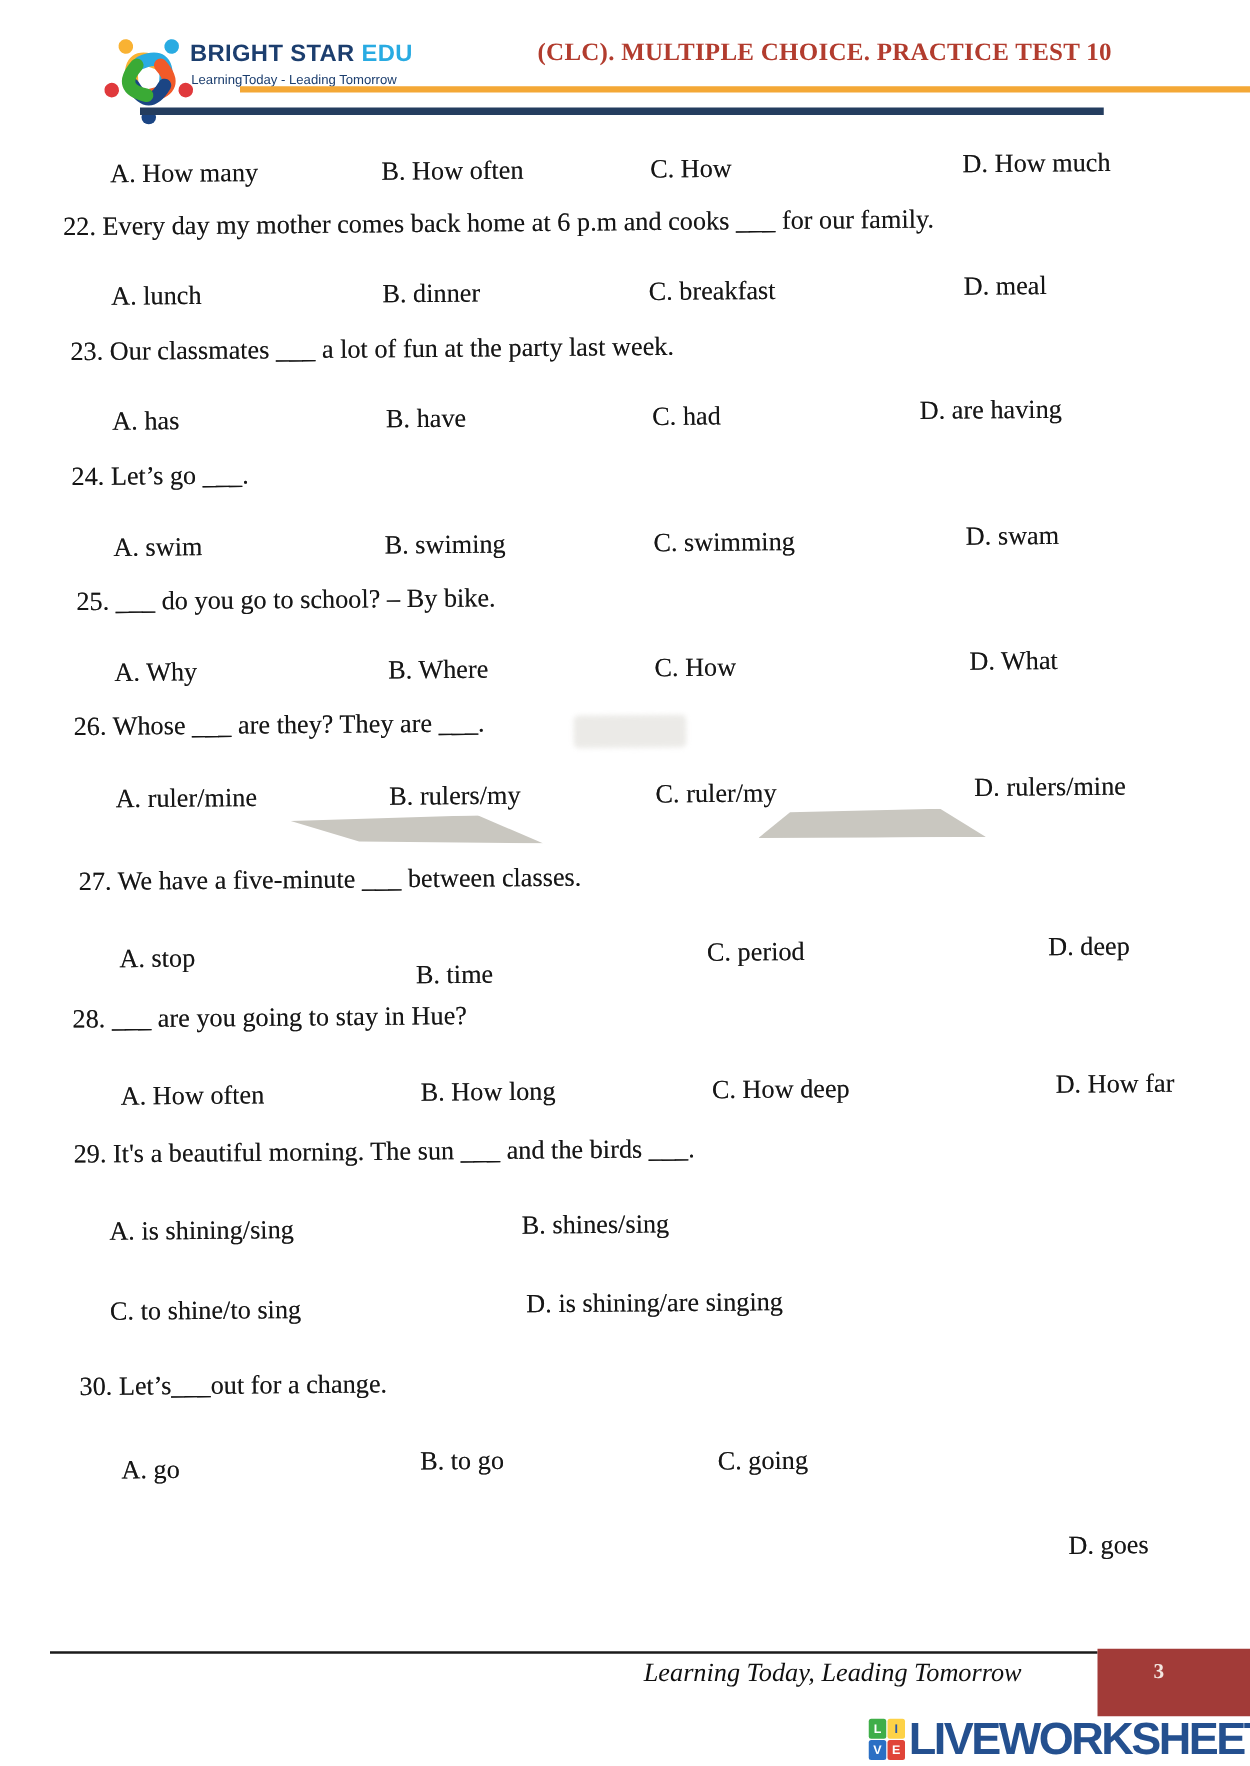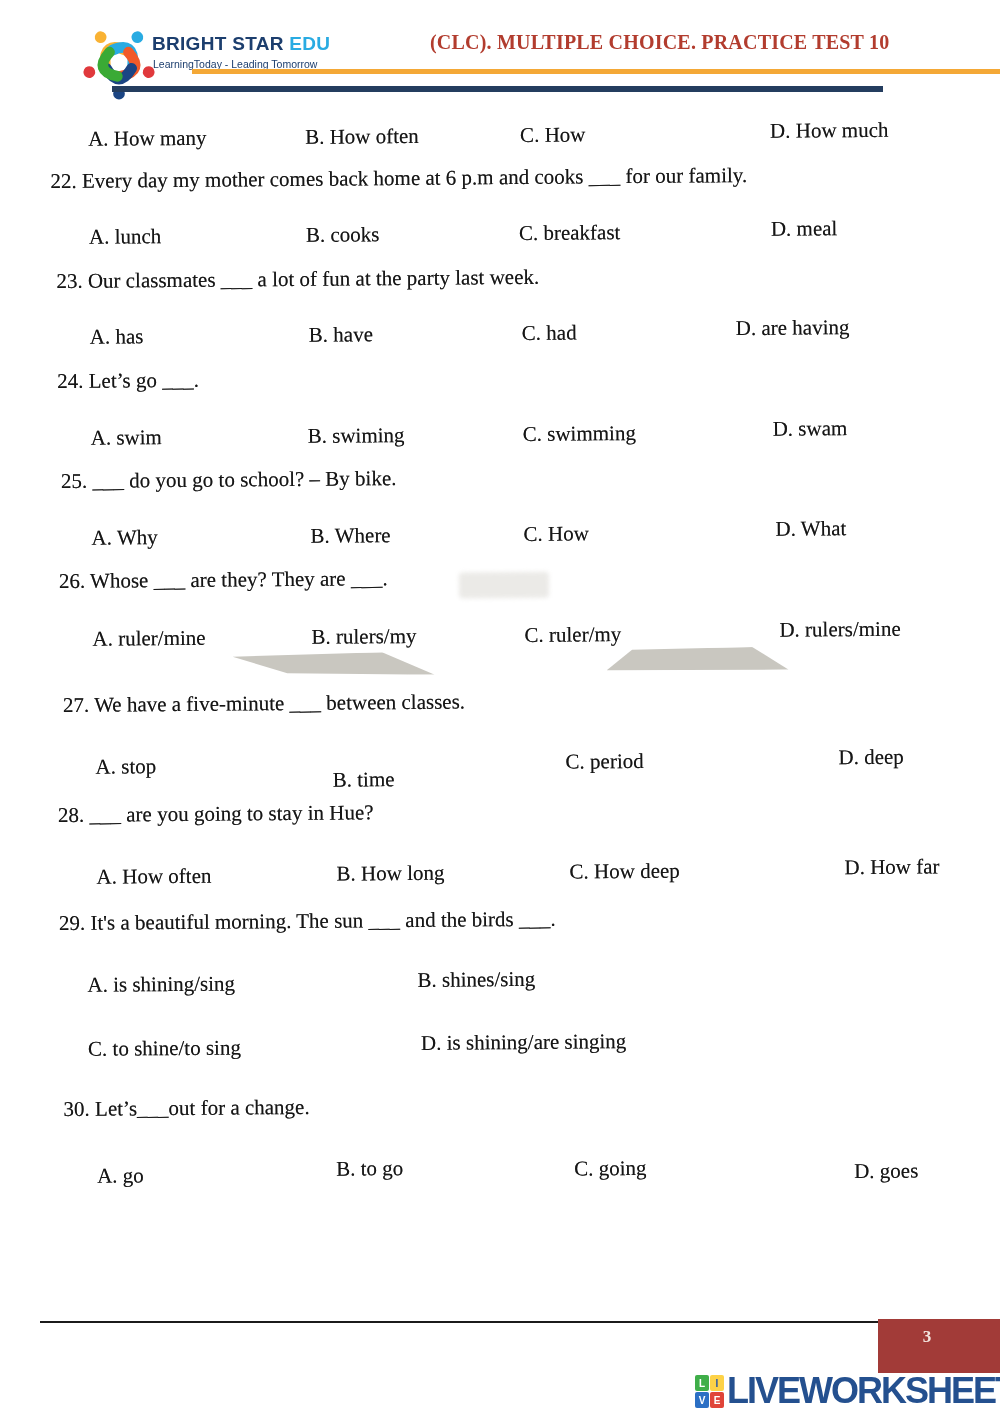--- a/index.html
+++ b/index.html
@@ -87,21 +87,21 @@
 
   <div class="abs" id="content">
 
     <span class="abs opt" style="left:88px;top:126px">A. How many</span>
     <span class="abs opt" style="left:305px;top:126px">B. How often</span>
     <span class="abs opt" style="left:520px;top:126px">C. How</span>
     <span class="abs opt" style="left:770px;top:124px">D. How much</span>
 
     <div class="abs qline" style="left:50px;top:168px">22. Every day my mother comes back home at 6 p.m and cooks ___ for our family.</div>
     <span class="abs opt" style="left:88px;top:224px">A. lunch</span>
-    <span class="abs opt" style="left:305px;top:224px">B. cooks</span>
+    <span class="abs opt" style="left:305px;top:224px">B. dinner</span>
     <span class="abs opt" style="left:518px;top:224px">C. breakfast</span>
     <span class="abs opt" style="left:770px;top:222px">D. meal</span>
 
     <div class="abs qline" style="left:55px;top:268px">23. Our classmates ___ a lot of fun at the party last week.</div>
     <span class="abs opt" style="left:88px;top:324px">A. has</span>
     <span class="abs opt" style="left:307px;top:324px">B. have</span>
     <span class="abs opt" style="left:520px;top:324px">C. had</span>
     <span class="abs opt" style="left:734px;top:321px">D. are having</span>
 
     <div class="abs qline" style="left:55px;top:368px">24. Let’s go ___.</div>
@@ -141,24 +141,25 @@
     <div class="abs qline" style="left:52px;top:910px">29. It's a beautiful morning. The sun ___ and the birds ___.</div>
     <span class="abs opt" style="left:80px;top:972px">A. is shining/sing</span>
     <span class="abs opt" style="left:410px;top:970px">B. shines/sing</span>
     <span class="abs opt" style="left:80px;top:1036px">C. to shine/to sing</span>
     <span class="abs opt" style="left:413px;top:1033px">D. is shining/are singing</span>
 
     <div class="abs qline" style="left:55px;top:1096px">30. Let’s___out for a change.</div>
     <span class="abs opt" style="left:88px;top:1163px">A. go</span>
     <span class="abs opt" style="left:327px;top:1158px">B. to go</span>
     <span class="abs opt" style="left:565px;top:1160px">C. going</span>
-    <span class="abs opt" style="left:845px;top:1165px">D. goes</span>
+    <span class="abs opt" style="left:845px;top:1230px">D. goes</span>
   </div>
 
   <div class="abs" id="footer-rule"></div>
+  <div class="abs" id="footer-center">Learning Today, Leading Tomorrow</div>
   <div class="abs" id="page-box">
     <div id="page-num">3</div>
   </div>
 
   <div class="abs" id="lw-logo">
     <div id="lw-grid">
       <span class="c-l">L</span>
       <span class="c-i">I</span>
       <span class="c-v">V</span>
       <span class="c-e">E</span>

